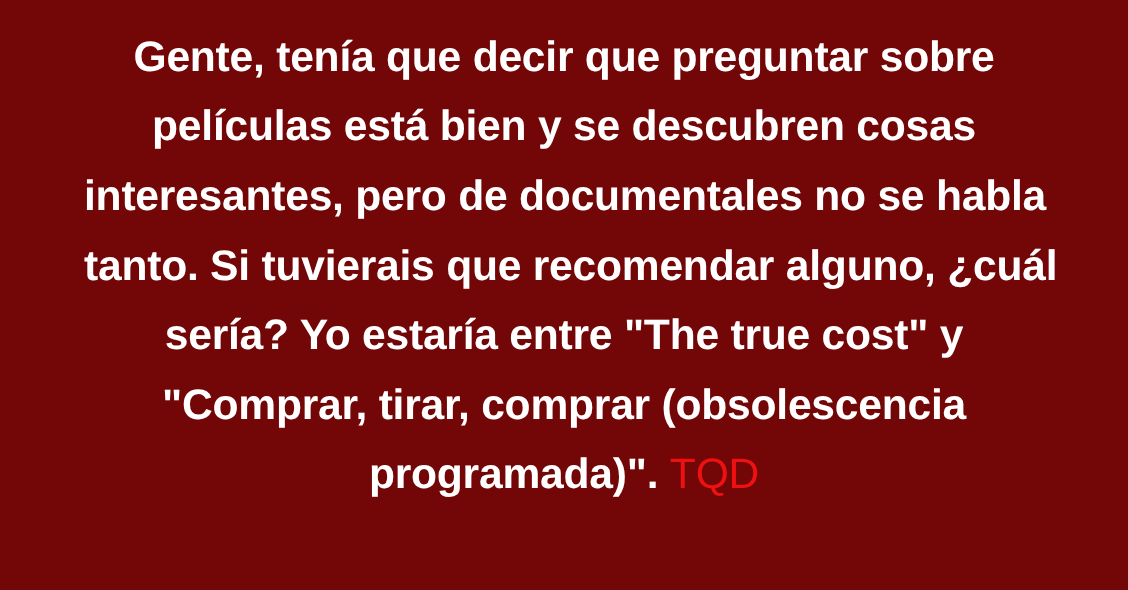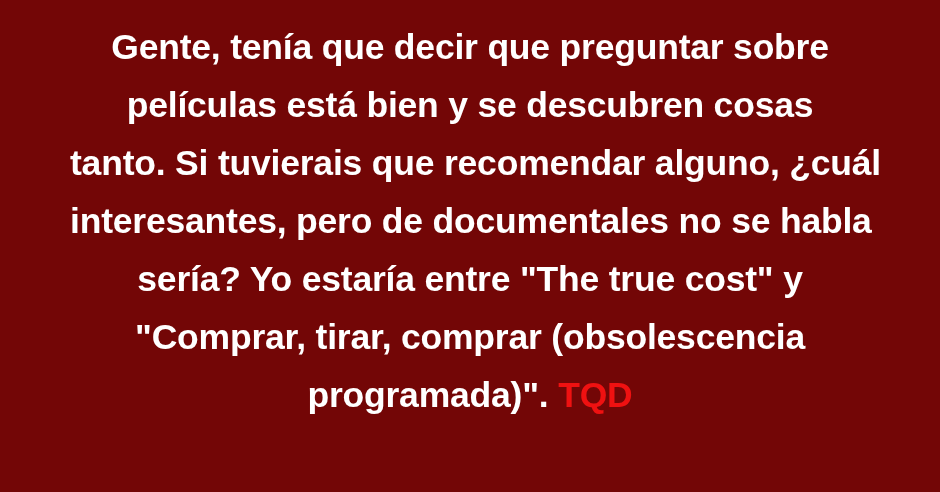--- a/index.html
+++ b/index.html
@@ -30,21 +30,21 @@
     font-family: "Liberation Sans", sans-serif;
     font-weight: bold;
     font-size: 35.5px;
     line-height: 58px;
     color: #ffffff;
     letter-spacing: -0.2px;
     white-space: nowrap;
   }
   .tqd-tag {
     color: #ef1111;
-    font-weight: bold;
+    font-weight: normal;
   }
 
   
   #logo {
     position: absolute;
     left: 796px;
     top: 406px;
     width: 144px;
     height: 82px;
   }
@@ -94,21 +94,21 @@
   }
 </style>
 </head>
 <body>
 
 <div id="canvas" style="background: rgb(115, 6, 6);">
 
   <div id="quote-block">
     <div class="quote-line">Gente, tenía que decir que preguntar sobre</div>
     <div class="quote-line">películas está bien y se descubren cosas</div>
+    <div class="quote-line">interesantes, pero de documentales no se habla</div>
     <div class="quote-line">tanto. Si tuvierais que recomendar alguno, ¿cuál</div>
-    <div class="quote-line">interesantes, pero de documentales no se habla</div>
     <div class="quote-line">sería? Yo estaría entre "The true cost" y</div>
     <div class="quote-line">"Comprar, tirar, comprar (obsolescencia</div>
     <div class="quote-line"><span>programada)".</span> <span class="tqd-tag">TQD</span></div>
   </div>
 
 
 </div>
 
 </body></html>

